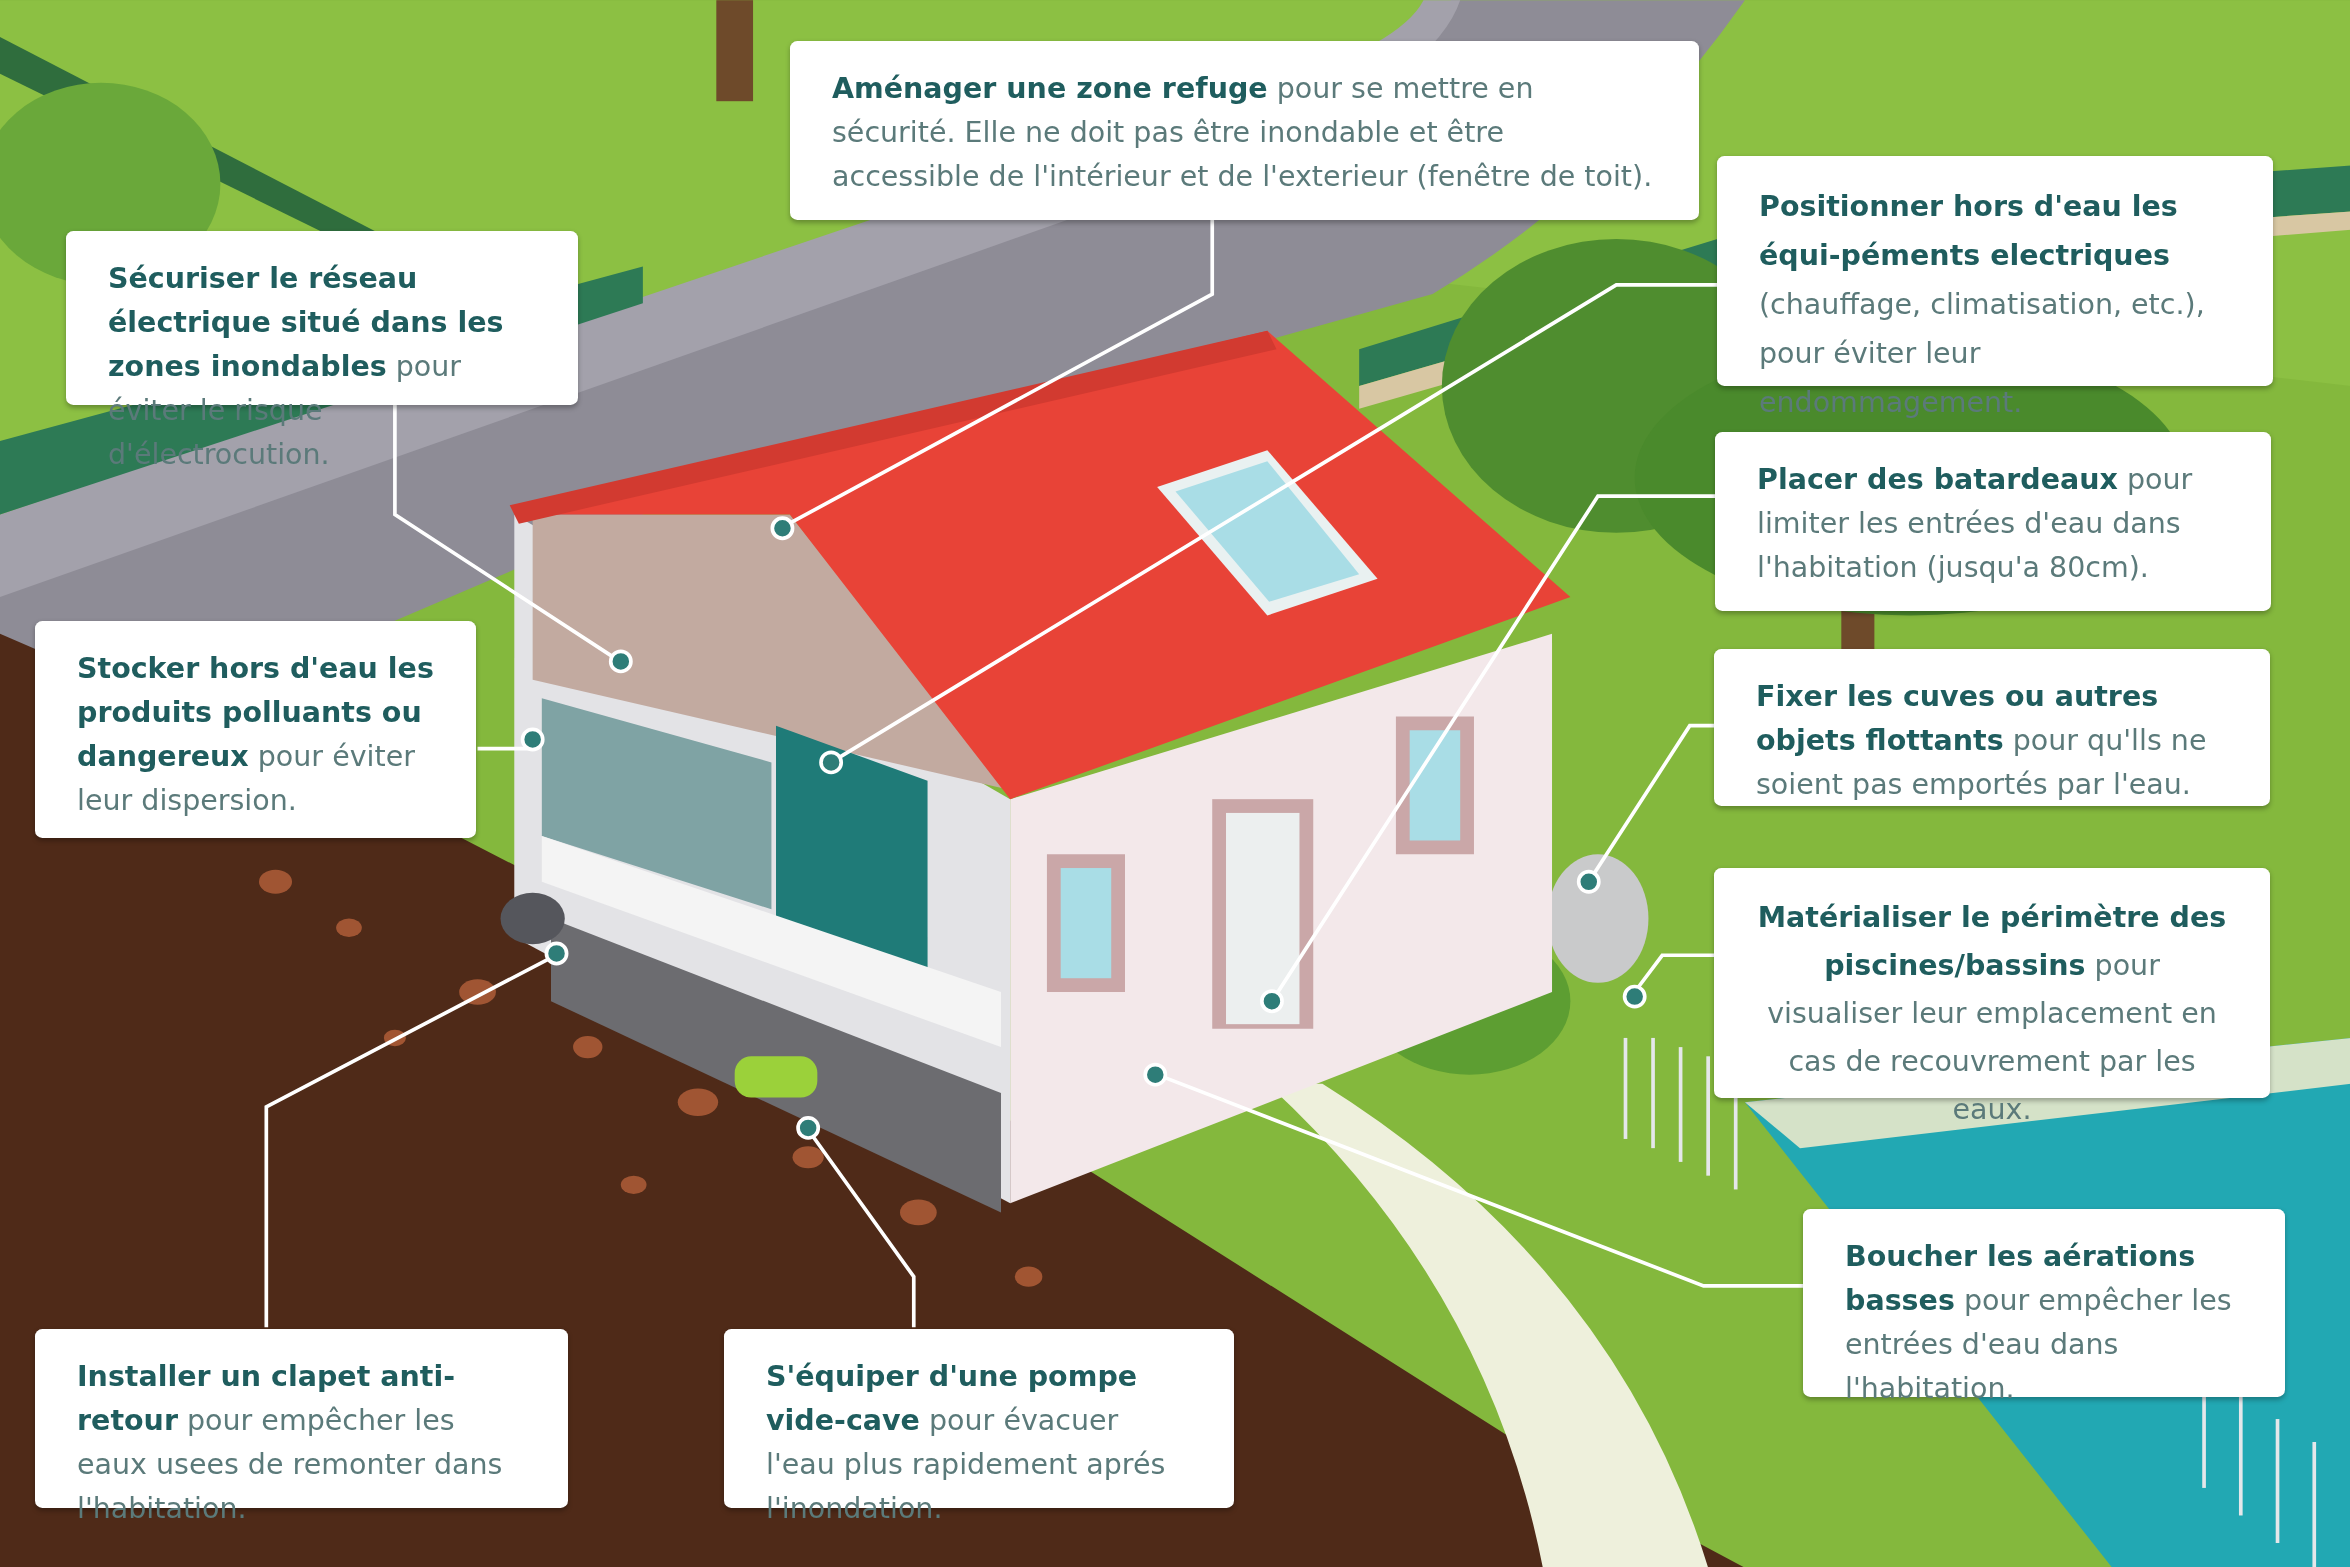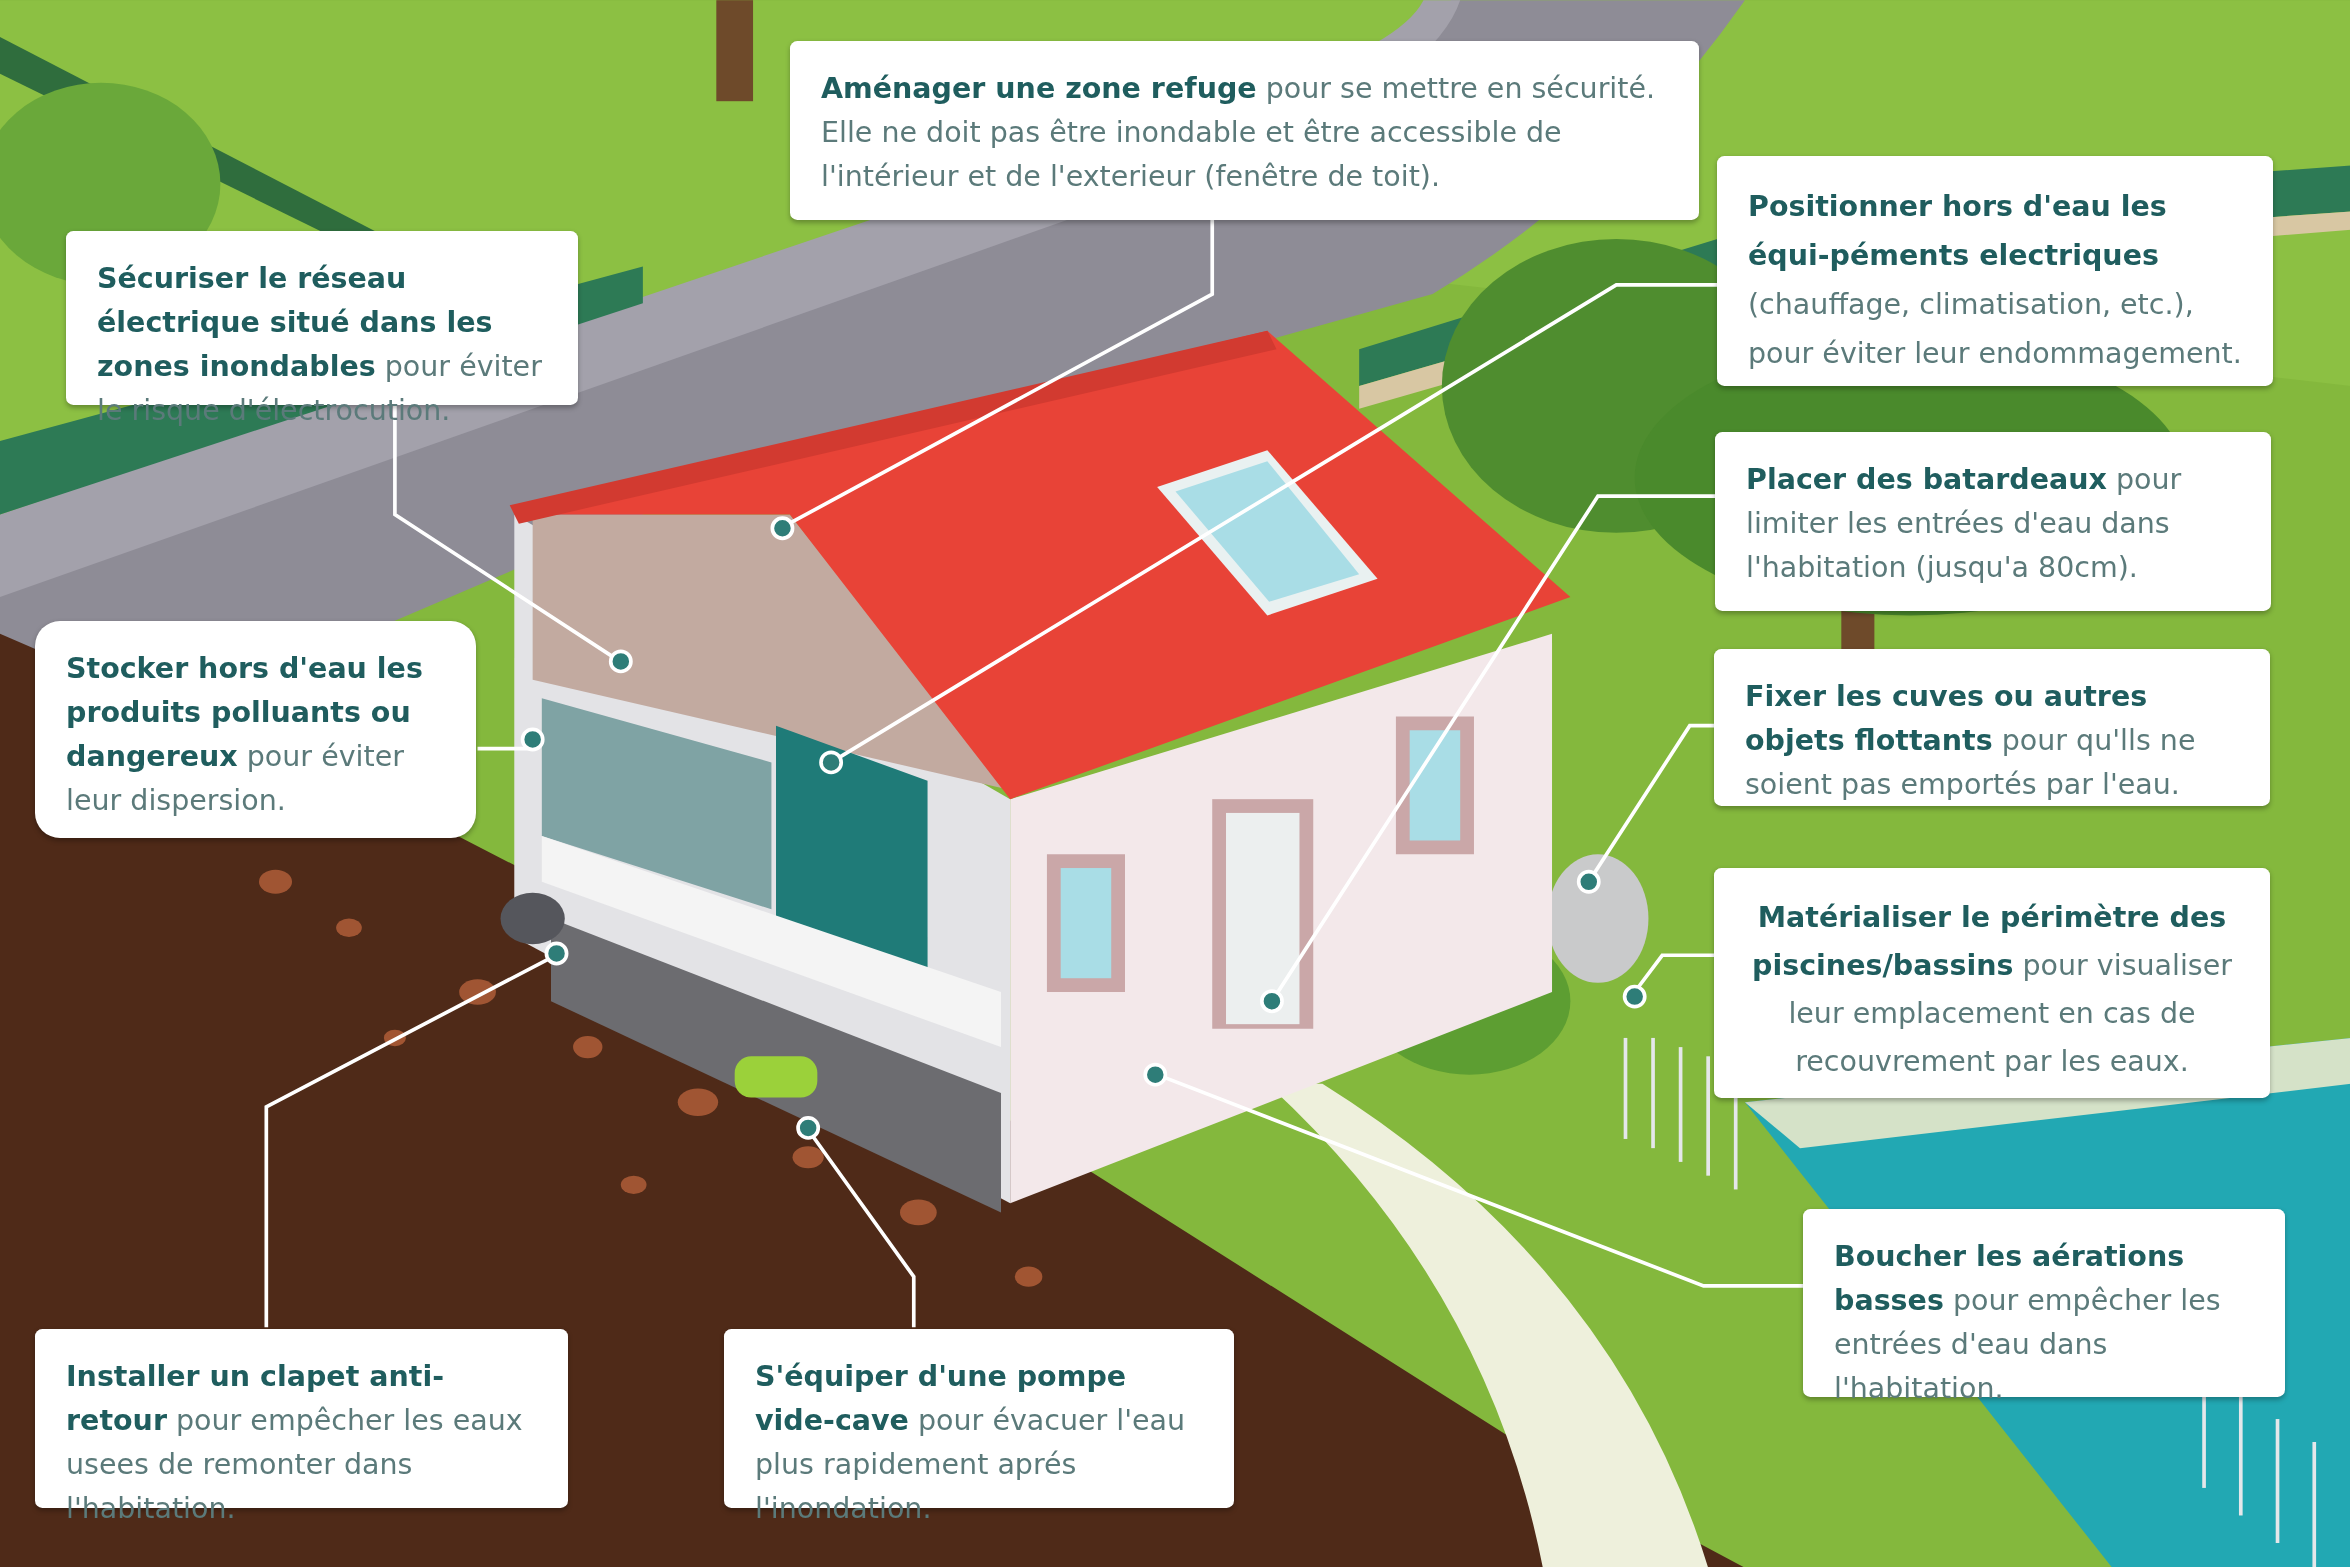--- a/index.html
+++ b/index.html
@@ -1,21 +1,21 @@
 <!DOCTYPE html>
 <html style="font-size:14.7px"><head>
 <meta charset="utf-8">
 <style>
   html, body { margin:0; padding:0; }
   body { width:2351px; height:1568px; overflow:hidden; position:relative;
          font-family:"DejaVu Sans", sans-serif; background:#7fb33a; }
   #scene { position:absolute; left:0; top:0; width:2351px; height:1568px; }
   .callout { position:absolute; background:#ffffff; border-radius:7.3px;
              box-shadow:0 2.8px 5.5px rgba(0,0,0,0.28); box-sizing:border-box;
-             padding:26px 31px; color:#5b7a7a; font-size:28.5px; line-height:44px; }
+             padding:26px 42px; color:#5b7a7a; font-size:28.5px; line-height:44px; }
   .callout .b { color:#1f5d5e; font-weight:bold; }
 </style>
 </head>
 <body>
 
 <svg id="scene" viewBox="0 0 2560 1707" xmlns="http://www.w3.org/2000/svg">
 
   <rect x="0" y="0" width="2560" height="1707" fill="#84b83d"></rect>
 
   <polygon points="0,0 2560,0 2560,420 1500,300 0,560" fill="#8cc043"></polygon>
@@ -140,21 +140,21 @@
 </div>
 
 <div class="callout" style="left:1717px; top:156px; width:556px; height:230px; line-height:49px;">
   <span class="b">Positionner hors d'eau les équi-péments electriques</span><span> (chauffage, climatisation, etc.), pour éviter leur endommagement.</span>
 </div>
 
 <div class="callout" style="left:1715px; top:432px; width:556px; height:179px;">
   <span class="b">Placer des batardeaux</span><span> pour limiter les entrées d'eau dans l'habitation (jusqu'a 80cm).</span>
 </div>
 
-<div class="callout" style="left:35px; top:621px; width:441px; height:217px;border-radius:25px;">
+<div class="callout" style="left:35px; top:621px; width:441px; height:217px;">
   <span class="b">Stocker hors d'eau les produits polluants ou dangereux</span><span> pour éviter leur dispersion.</span>
 </div>
 
 <div class="callout" style="left:1714px; top:649px; width:556px; height:157px;">
   <span class="b">Fixer les cuves ou autres objets flottants</span><span> pour qu'lls ne soient pas emportés par l'eau.</span>
 </div>
 
 <div class="callout" style="left:1714px; top:868px; width:556px; height:230px; line-height:48px;text-align:center;">
   <span class="b">Matérialiser le périmètre des piscines/bassins</span><span> pour visualiser leur emplacement en cas de recouvrement par les eaux.</span>
 </div>

